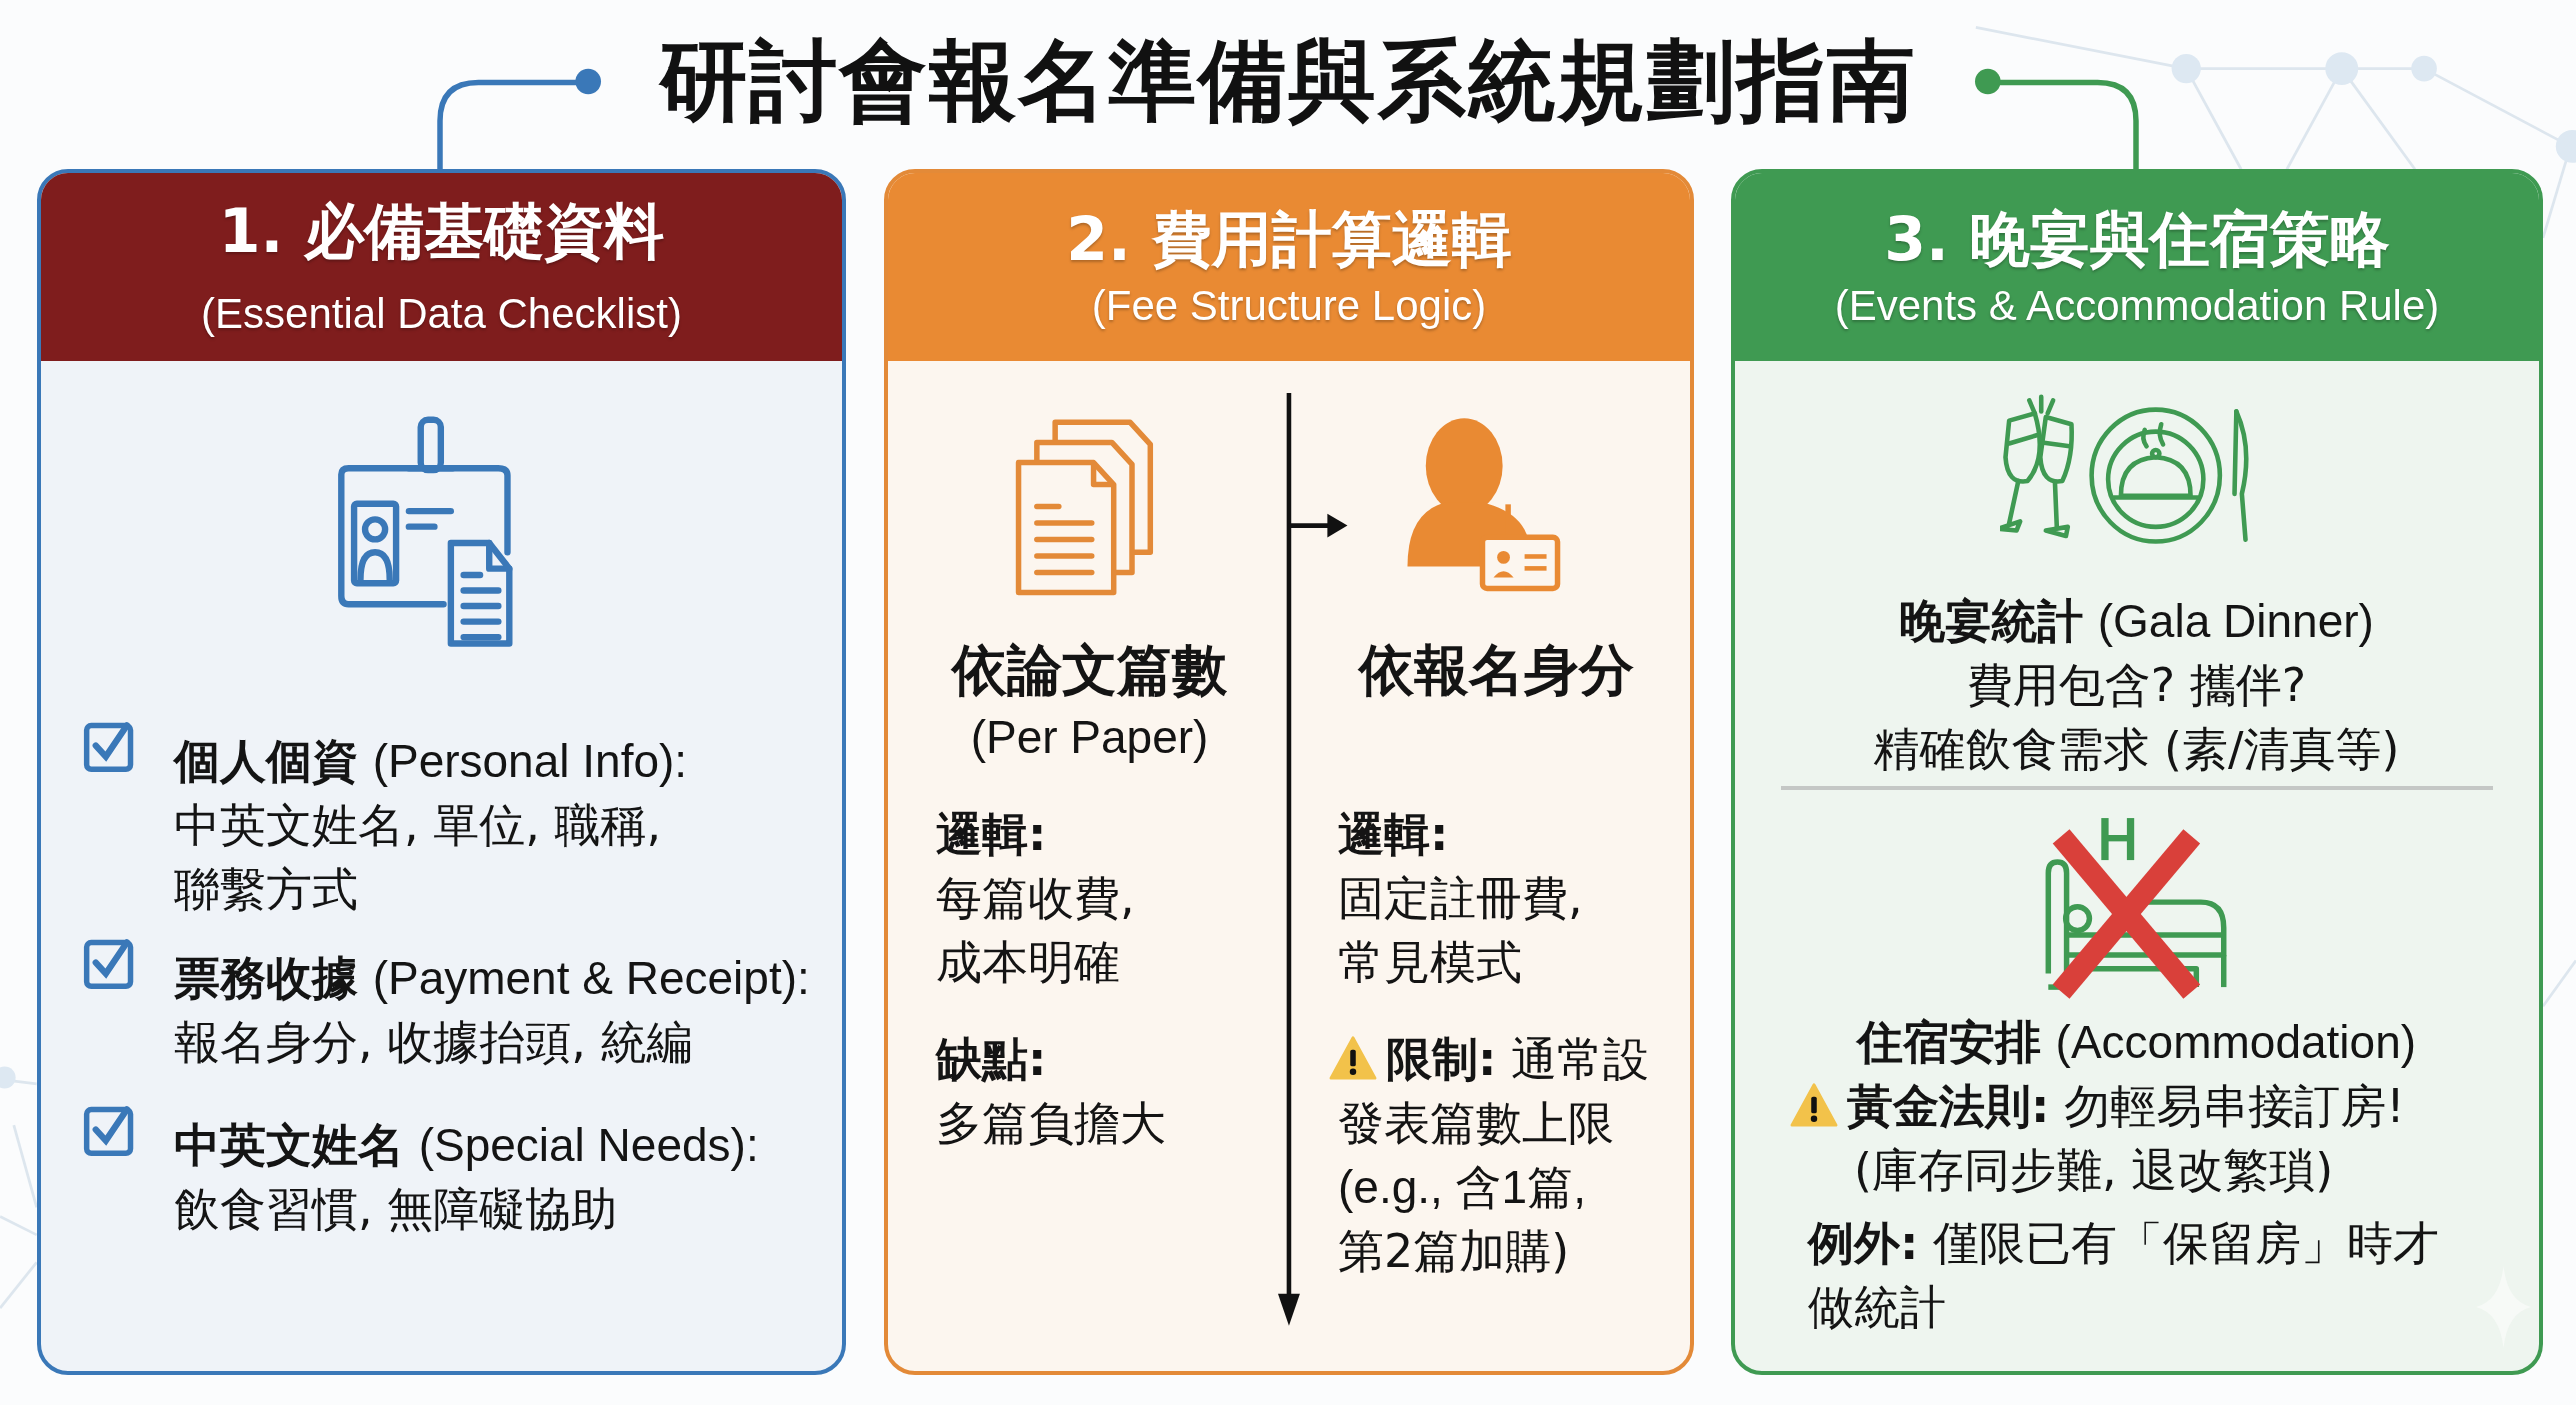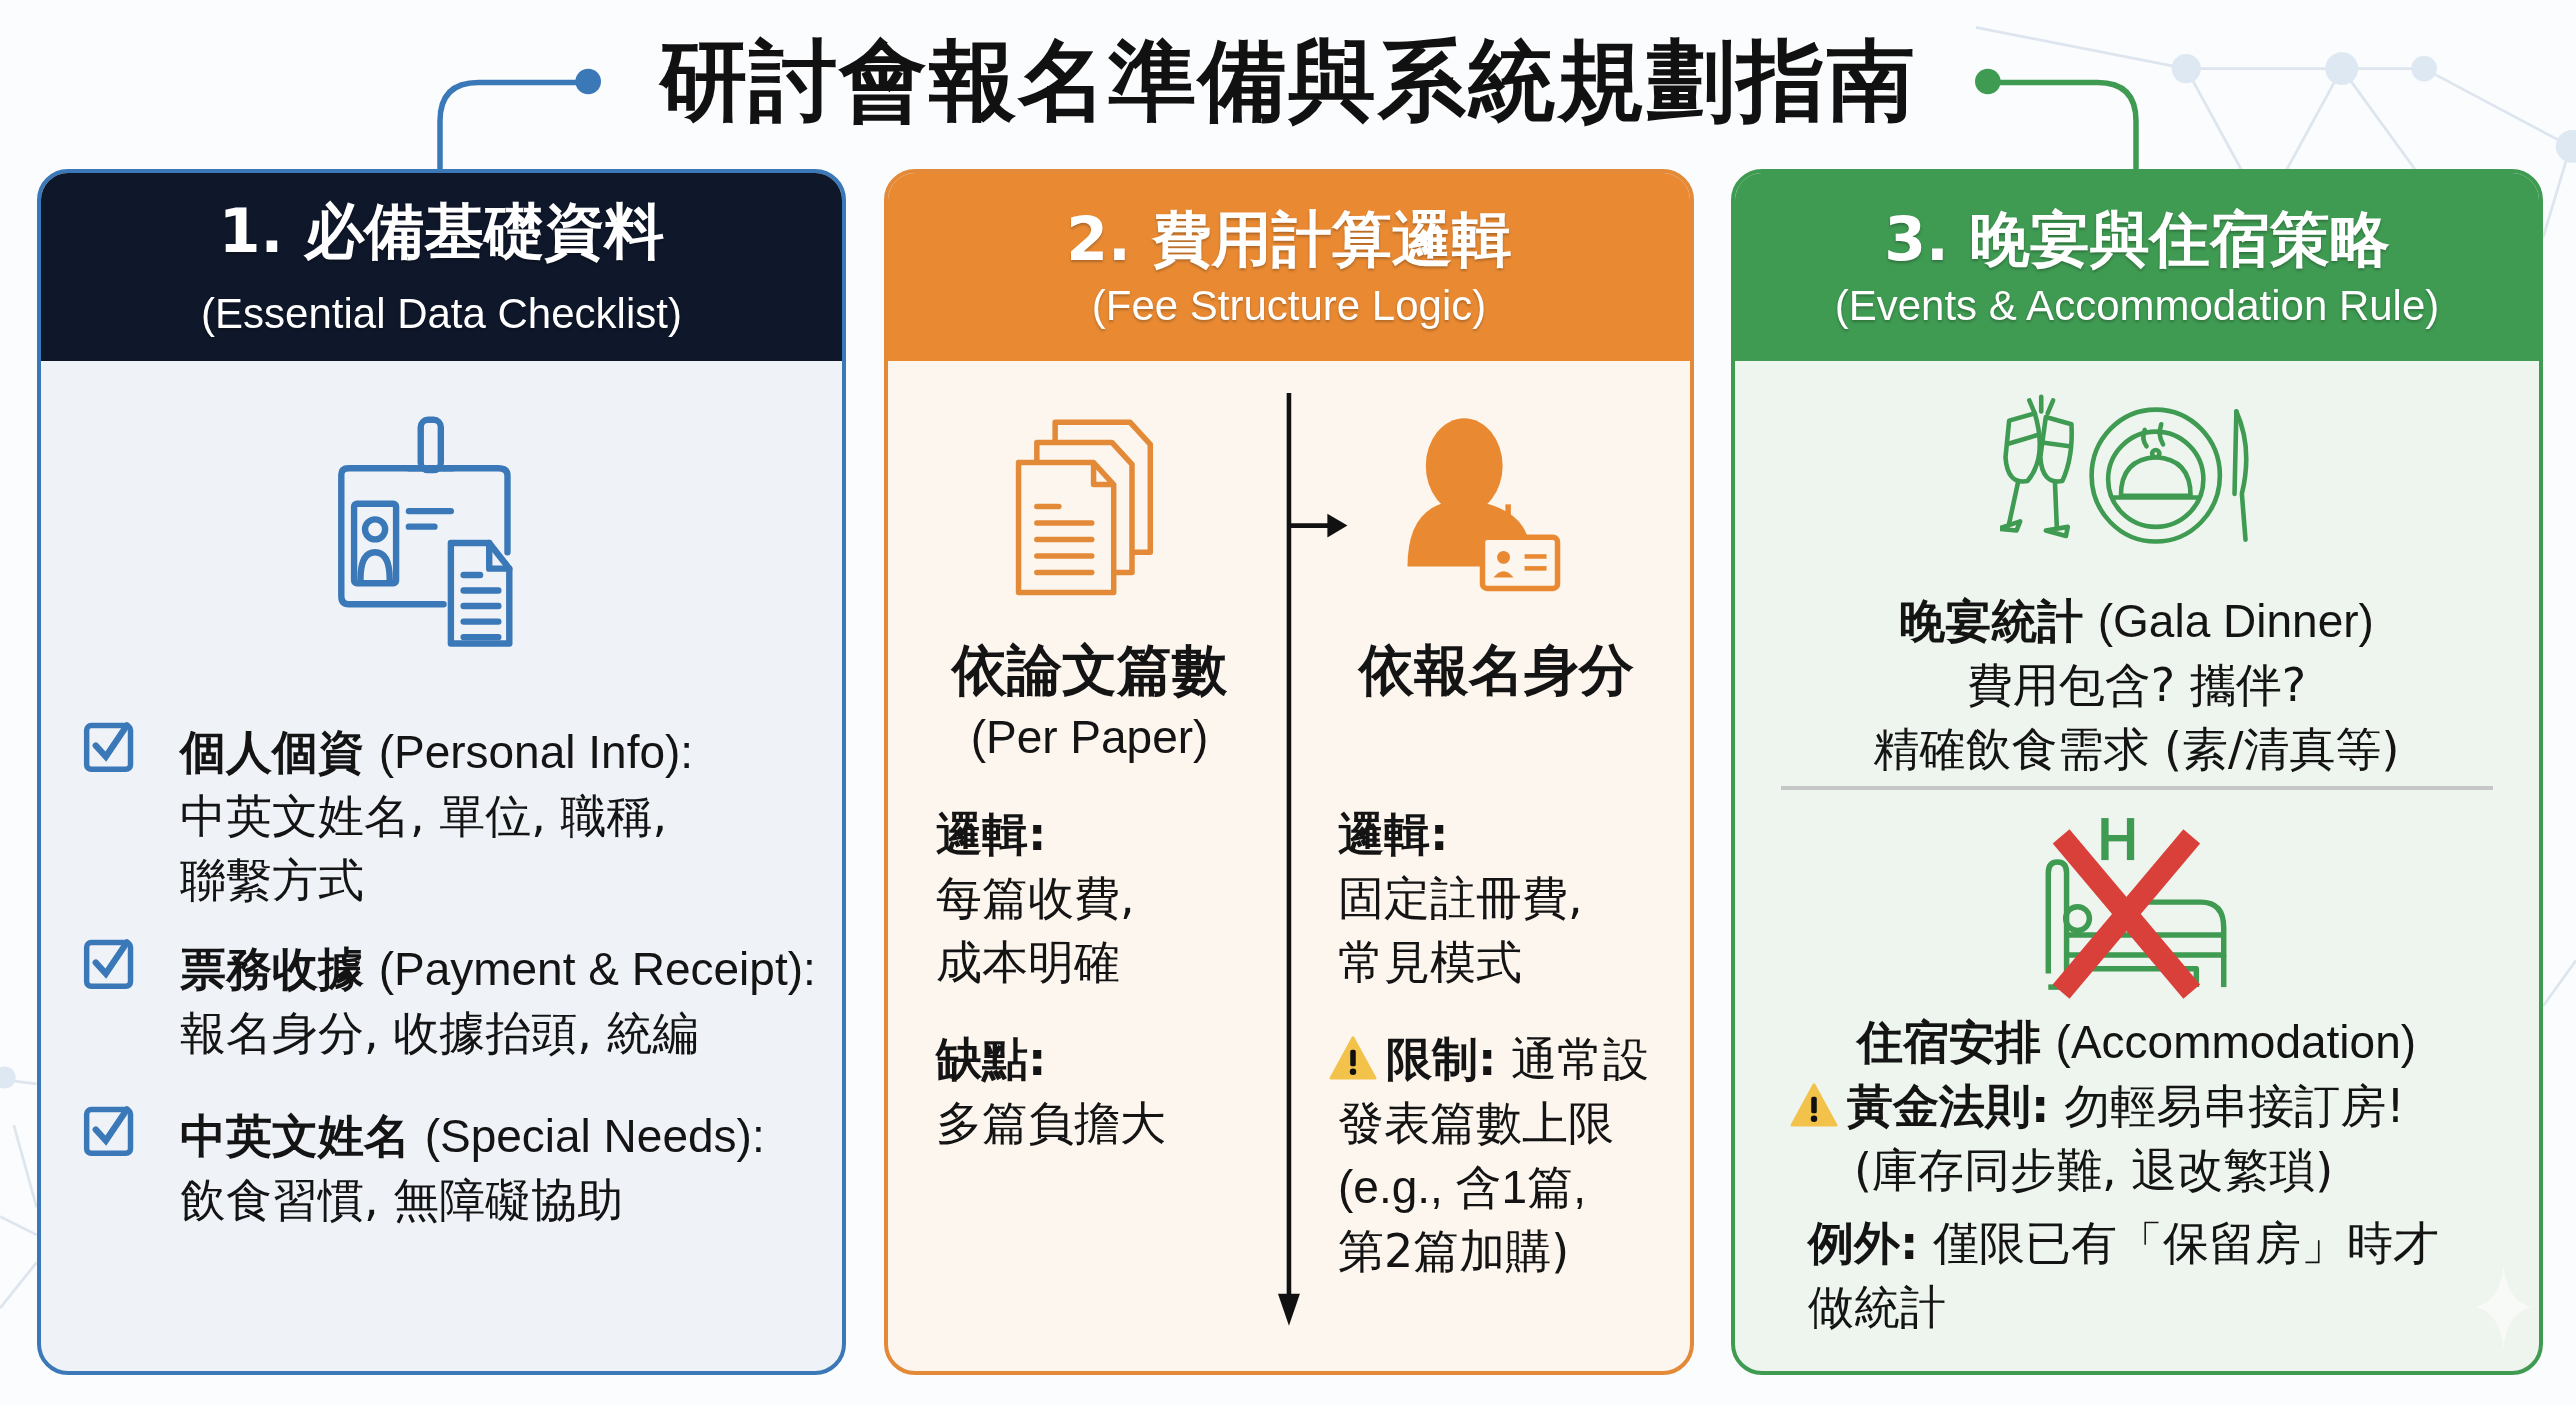--- a/index.html
+++ b/index.html
@@ -20,32 +20,32 @@
     position: absolute; top: 169px; height: 1206px; border-radius: 31px;
     border: 4.6px solid; box-sizing: border-box; overflow: hidden; z-index: 2;
   }
   .p1 { left: 37px; width: 809px; border-color: #3a78b8; background: #eff3f8; }
   .p2 { left: 884px; width: 810px; border-color: #e38a38; background: #fcf6ef; }
   .p3 { left: 1731px; width: 812px; border-color: #3f9a52; background: #eef5ef; }
   .panel-head {
     height: 188px; display: flex; flex-direction: column; align-items: center; justify-content: center;
     color: #fff; text-shadow: 0 1.8px 2.7px rgba(0,0,0,0.25);
   }
-  .p1 .panel-head { background: #0f172a; gap: 16px; }
+  .p1 .panel-head { background: #7f1d1d; gap: 16px; }
   .p2 .panel-head { background: #e98a33; }
   .p3 .panel-head { background: #3f9a52; }
   .head-main { font-size: 60px; font-weight: bold; line-height: 77px; }
   .head-sub { font-size: 42px; line-height: 55px; font-family: "Liberation Sans", sans-serif; }
   .icon-wrap { position: absolute; }
   .txt { position: absolute; font-size: 46px; line-height: 64px; }
   .txt b { font-weight: bold; }
   .en { font-family: "Liberation Sans", sans-serif; }
   .check-item { position: absolute; left: 42px; width: 750px; }
   .check-box { position: absolute; left: 0; top: 7.3px; width: 53px; height: 53px; }
-  .check-text { position: absolute; left: 123px; top: 7px; width: 659px; font-size: 46px; line-height: 64px; margin-left: 6px; }
+  .check-text { position: absolute; left: 123px; top: 16px; width: 659px; font-size: 46px; line-height: 64px; }
   .divider-v { position: absolute; }
   .center { text-align: center; }
   .warn { display: inline-block; width: 48px; height: 46px; vertical-align: -5.5px; margin-right: 9.1px; }
   .hr { position: absolute; left: 46px; right: 46px; top: 613px; height: 3.7px; background: #c4c7c5; }
 </style>
 </head>
 <body>
 
 <svg class="bg-net" viewBox="0 0 2816 1536">
   <g stroke="#dde6ee" stroke-width="3" fill="none">

